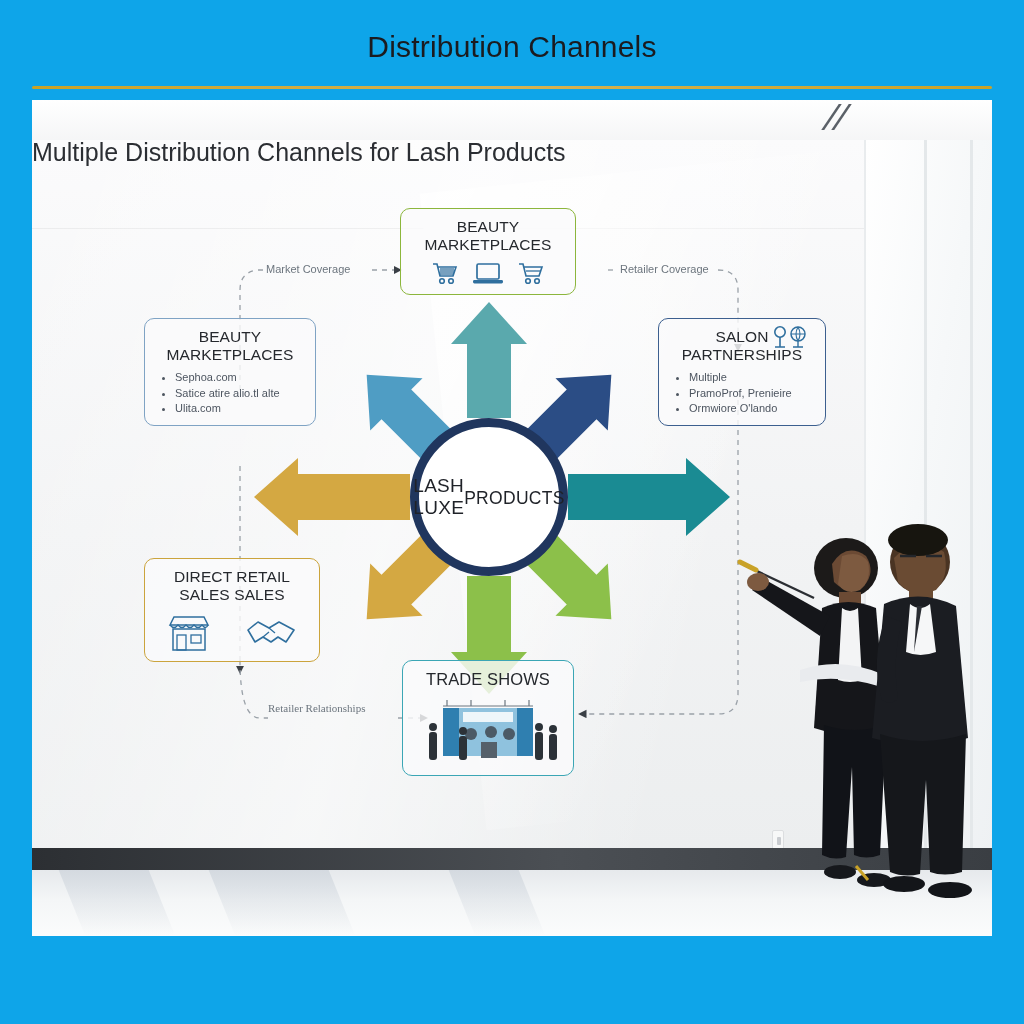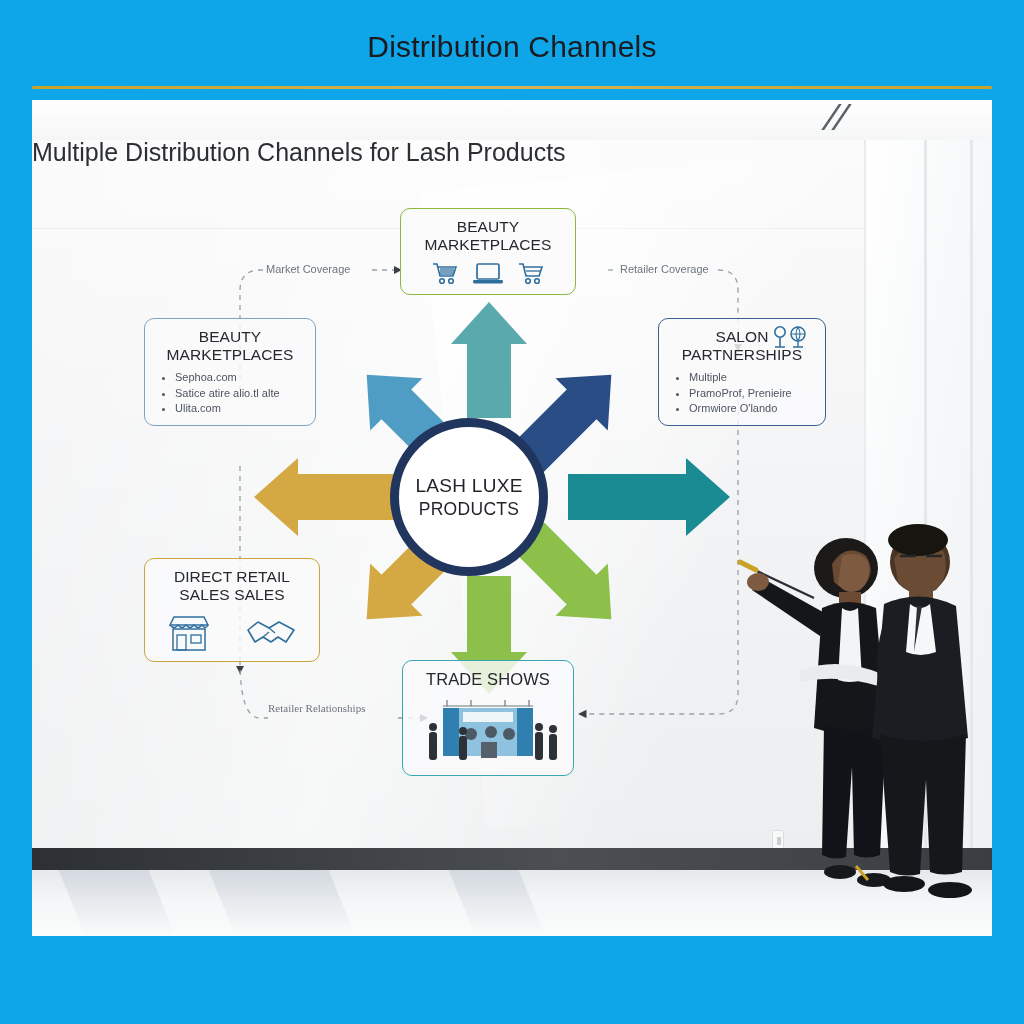--- a/index.html
+++ b/index.html
@@ -119,24 +119,24 @@
 
   .node.green { border-color: #8cb63c; }
   .node.blue  { border-color: #7fa3c4; }
   .node.navy  { border-color: #3c5f8f; }
   .node.gold  { border-color: #cba43c; }
   .node.teal  { border-color: #3ba6b5; }
 
   .icon-row { display: flex; justify-content: center; align-items: flex-end; gap: 14px; margin-top: 7px; }
 
   .center-circle {
-    position: absolute; left: 358px; top: 318px; width: 158px; height: 158px;
+    position: absolute; left: 378px; top: 318px; width: 158px; height: 158px;
     border-radius: 50%; background: #ffffff;
     border: 9px solid #20365e;
-    display: flex; flex-direction: column; align-items: center; justify-content: center;
+    display: flex; flex-direction: row; align-items: center; justify-content: center;
   }
   .center-l1 { font-size: 19px; color: #1f2228; letter-spacing: .3px; }
   .center-l2 { font-size: 17.5px; color: #1f2228; letter-spacing: .3px; margin-top: 2px; }
 
   .conn-label {
     position: absolute; font-size: 11px; color: #6c757e; white-space: nowrap;
   }
   svg.arrows, svg.dashes { position: absolute; left: 0; top: 0; width: 960px; height: 836px; }
 
   

